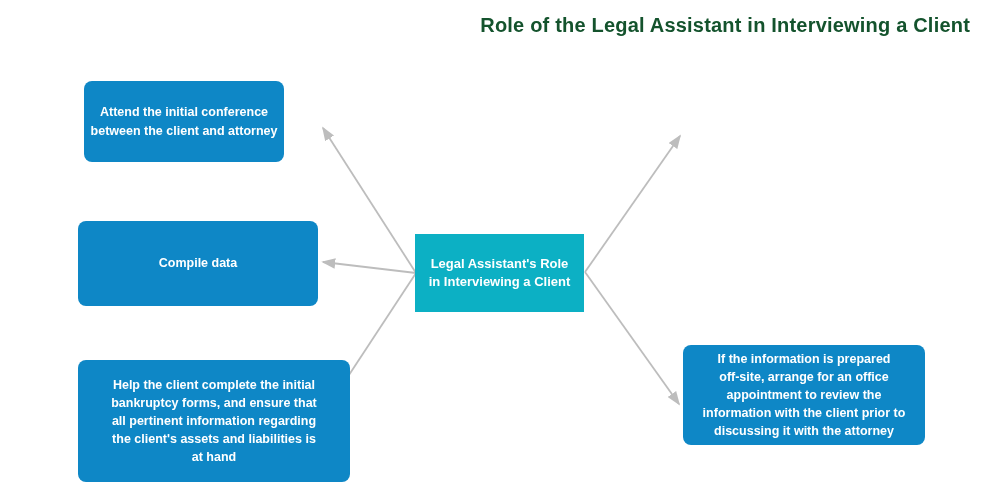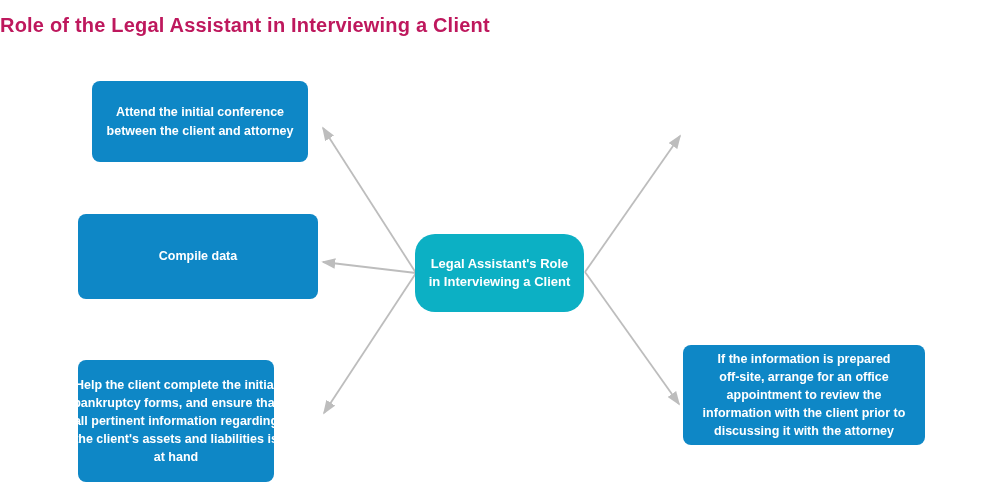--- a/index.html
+++ b/index.html
@@ -13,49 +13,49 @@
     width: 1000px;
     height: 497px;
     background: #ffffff;
     overflow: hidden;
   }
   .diagram-title {
     position: absolute;
     left: 0;
     top: 14px;
     width: 970px;
-    text-align: left;
+    text-align: right;
     font-size: 20px;
     font-weight: bold;
     letter-spacing: 0.2px;
-    color: #be185d;
+    color: #14532d;
   }
   .node {
     position: absolute;
     display: flex;
     align-items: center;
     justify-content: center;
     text-align: center;
     color: #ffffff;
     font-size: 12.5px;
     font-weight: bold;
     line-height: 1.45;
     border-radius: 8px;
     box-sizing: border-box;
     padding: 6px 4px;
   }
   .node .label {
     white-space: pre;
   }
   .node-blue { background: #0e87c6; }
-  .node-teal { background: #0cb0c4; border-radius: 20px; font-size: 13px; line-height: 1.4; }
+  .node-teal { background: #0cb0c4; border-radius: 0; font-size: 13px; line-height: 1.4; }
 
-  .node-attend   { left: 92px;  top: 81px;  width: 216px; height: 81px; }
-  .node-compile  { left: 78px;  top: 214px; width: 240px; height: 85px; }
-  .node-help     { left: 78px;  top: 360px; width: 196px; height: 122px; }
+  .node-attend   { left: 84px;  top: 81px;  width: 200px; height: 81px; }
+  .node-compile  { left: 78px;  top: 221px; width: 240px; height: 85px; }
+  .node-help     { left: 78px;  top: 360px; width: 272px; height: 122px; }
   .node-center   { left: 415px; top: 234px; width: 169px; height: 78px; }
   .node-forms    { left: 685px; top: 68px;  width: 240px; height: 120px; }
   .node-offsite  { left: 683px; top: 345px; width: 242px; height: 100px; }
 
   .connector-layer {
     position: absolute;
     left: 0;
     top: 0;
     width: 1000px;
     height: 497px;

